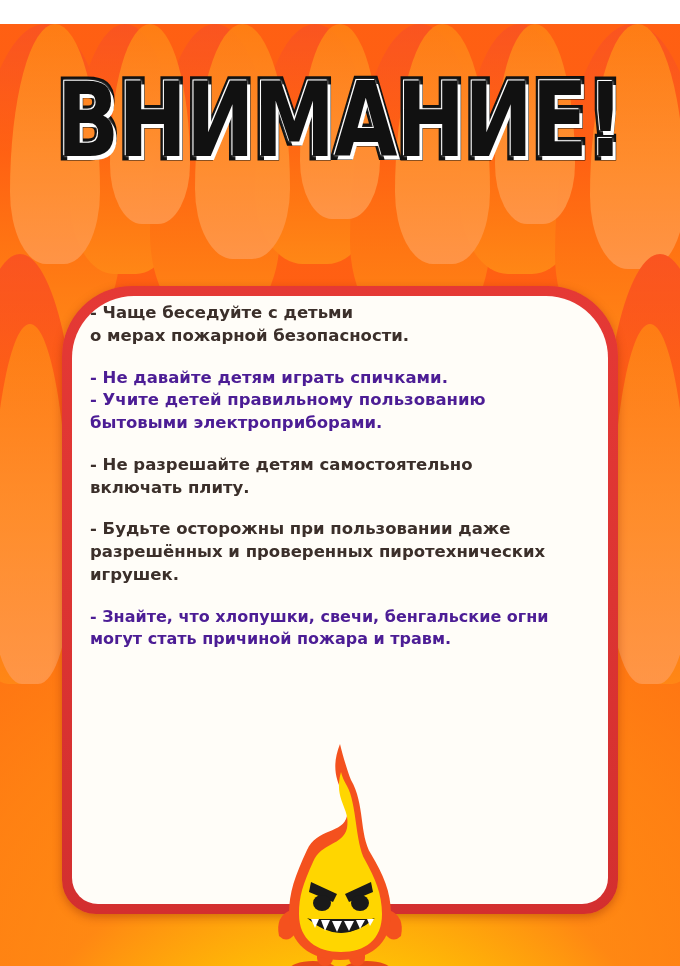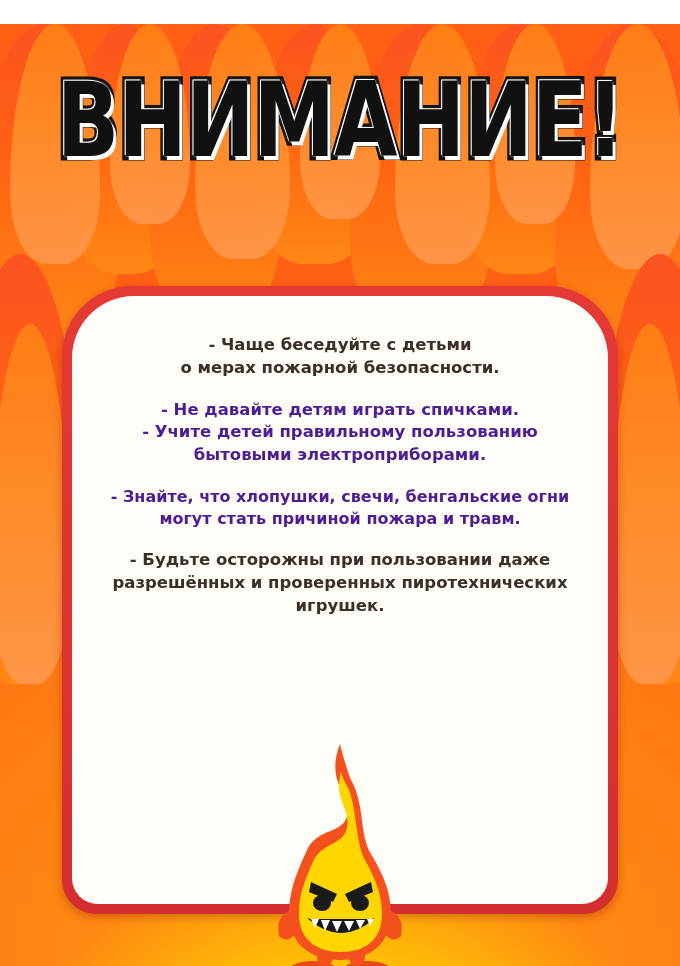--- a/index.html
+++ b/index.html
@@ -100,22 +100,22 @@
     bottom: 10px;
     background: #fffdf8;
     border-radius: 62px 62px 26px 26px;
     overflow: hidden;
   }
 
   #tips {
     position: absolute;
     left: 18px;
     right: 18px;
-    top: 38px;
-    text-align: center;
+    top: 6px;
+    text-align: left;
   }
   .tip {
     font-family: "DejaVu Sans", sans-serif;
     font-weight: bold;
     font-size: 16.5px;
     line-height: 1.38;
     margin: 0 0 19px 0;
     color: #c62828;
     white-space: pre-line;
   }
@@ -169,25 +169,27 @@
   </div>
 
   <div id="card-outer">
     <div id="card-inner">
       <div id="tips">
         <p class="tip dark">- Чаще беседуйте с детьми
 о мерах пожарной безопасности.</p>
         <p class="tip red">- Не давайте детям играть спичками.
 - Учите детей правильному пользованию
 бытовыми электроприборами.</p>
-        <p class="tip red wide">- Знайте, что хлопушки, свечи, бенгальские огни
-могут стать причиной пожара и травм.</p>
+        <p class="tip dark">- Не разрешайте детям самостоятельно
+включать плиту.</p>
         <p class="tip dark">- Будьте осторожны при пользовании даже
 разрешённых и проверенных пиротехнических
 игрушек.</p>
+        <p class="tip red wide">- Знайте, что хлопушки, свечи, бенгальские огни
+могут стать причиной пожара и травм.</p>
       </div>
     </div>
   </div>
 
   <svg id="mascot" viewBox="0 0 170 240" xmlns="http://www.w3.org/2000/svg">
 
     <ellipse cx="58" cy="228" rx="24" ry="9" fill="#e64a19"></ellipse>
     <ellipse cx="112" cy="228" rx="24" ry="9" fill="#e64a19"></ellipse>
     <rect x="62" y="196" width="16" height="28" rx="8" fill="#f4511e"></rect>
     <rect x="94" y="196" width="16" height="28" rx="8" fill="#f4511e"></rect>

